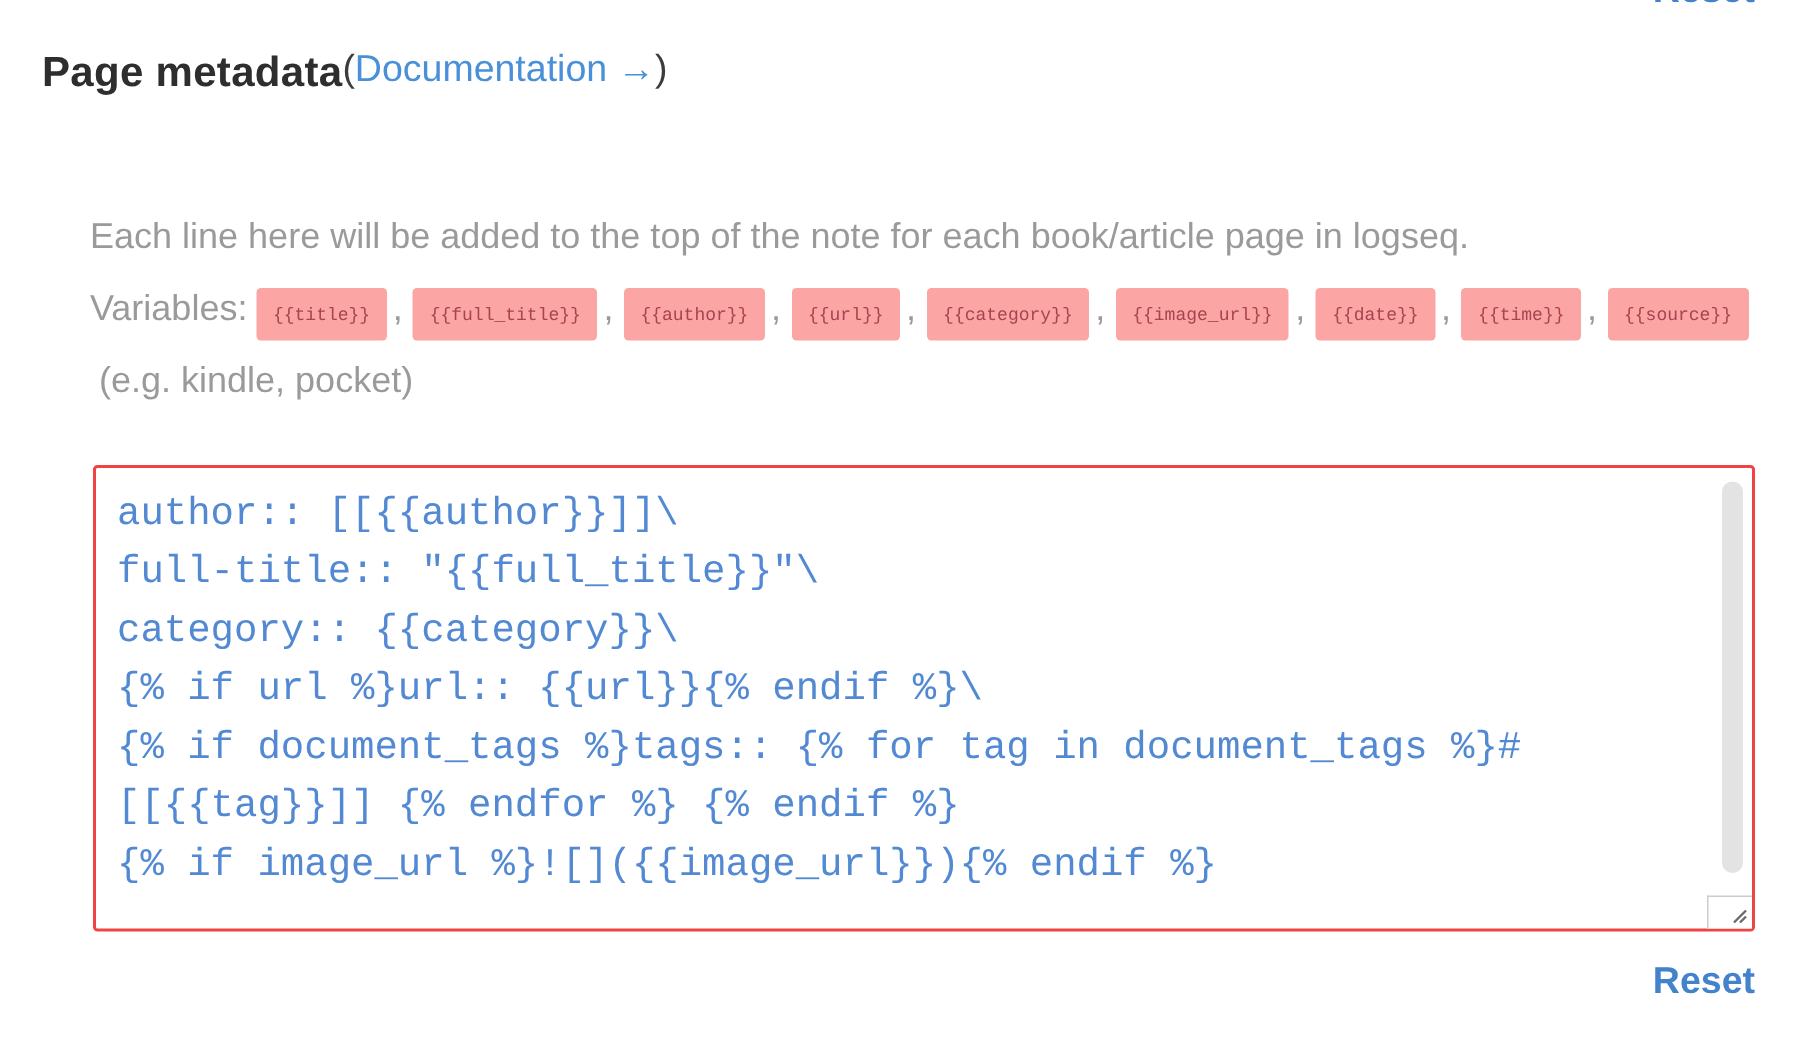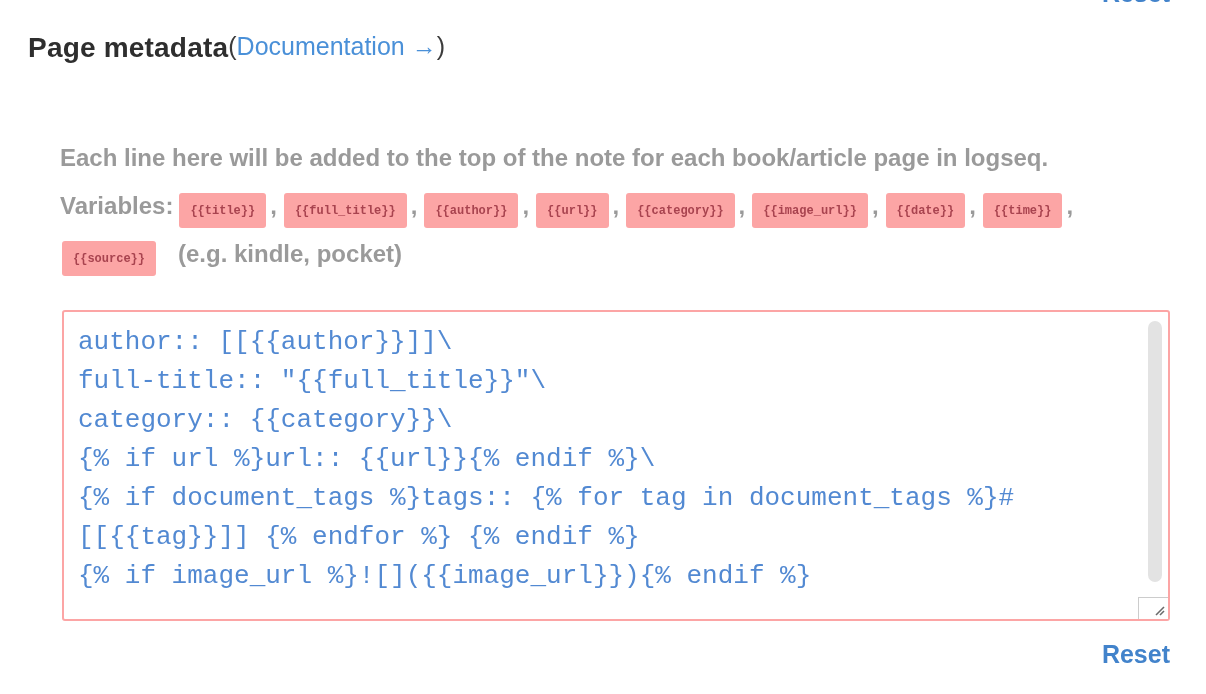--- a/index.html
+++ b/index.html
@@ -51,46 +51,45 @@
 
   
   .para {
     position: absolute;
     left: 60px;
     top: 134px;
     width: 1112px;
     font-size: 24px;
     line-height: 48px;
     color: #9a9a9a;
-    font-weight: bold;
   }
   .chip {
     display: inline-block;
     font-family: "Liberation Mono", monospace;
     font-size: 12px;
     line-height: 20px;
     color: #a8434f;
     background: #fca5a5;
     border-radius: 3px;
     padding: 8px 11px 7px 11px;
     margin: 0 2px;
     vertical-align: baseline;
   }
   .comma { color: #9a9a9a; margin: 0 5px 0 2px; }
   .var-label { margin-right: 4px; }
-  .suffix { margin-left: 20px; }
+  .suffix { margin-left: 6px; }
 
   
   .ta-wrap {
     position: absolute;
     left: 62px;
     top: 310px;
     width: 1108px;
     height: 311px;
-    border: 2px solid #fca5a5;
+    border: 2px solid #ef4444;
     border-radius: 3px;
     background: #ffffff;
   }
   .ta-wrap textarea {
     position: absolute;
     inset: 0;
     width: 100%;
     height: 100%;
     border: none;
     outline: none;

